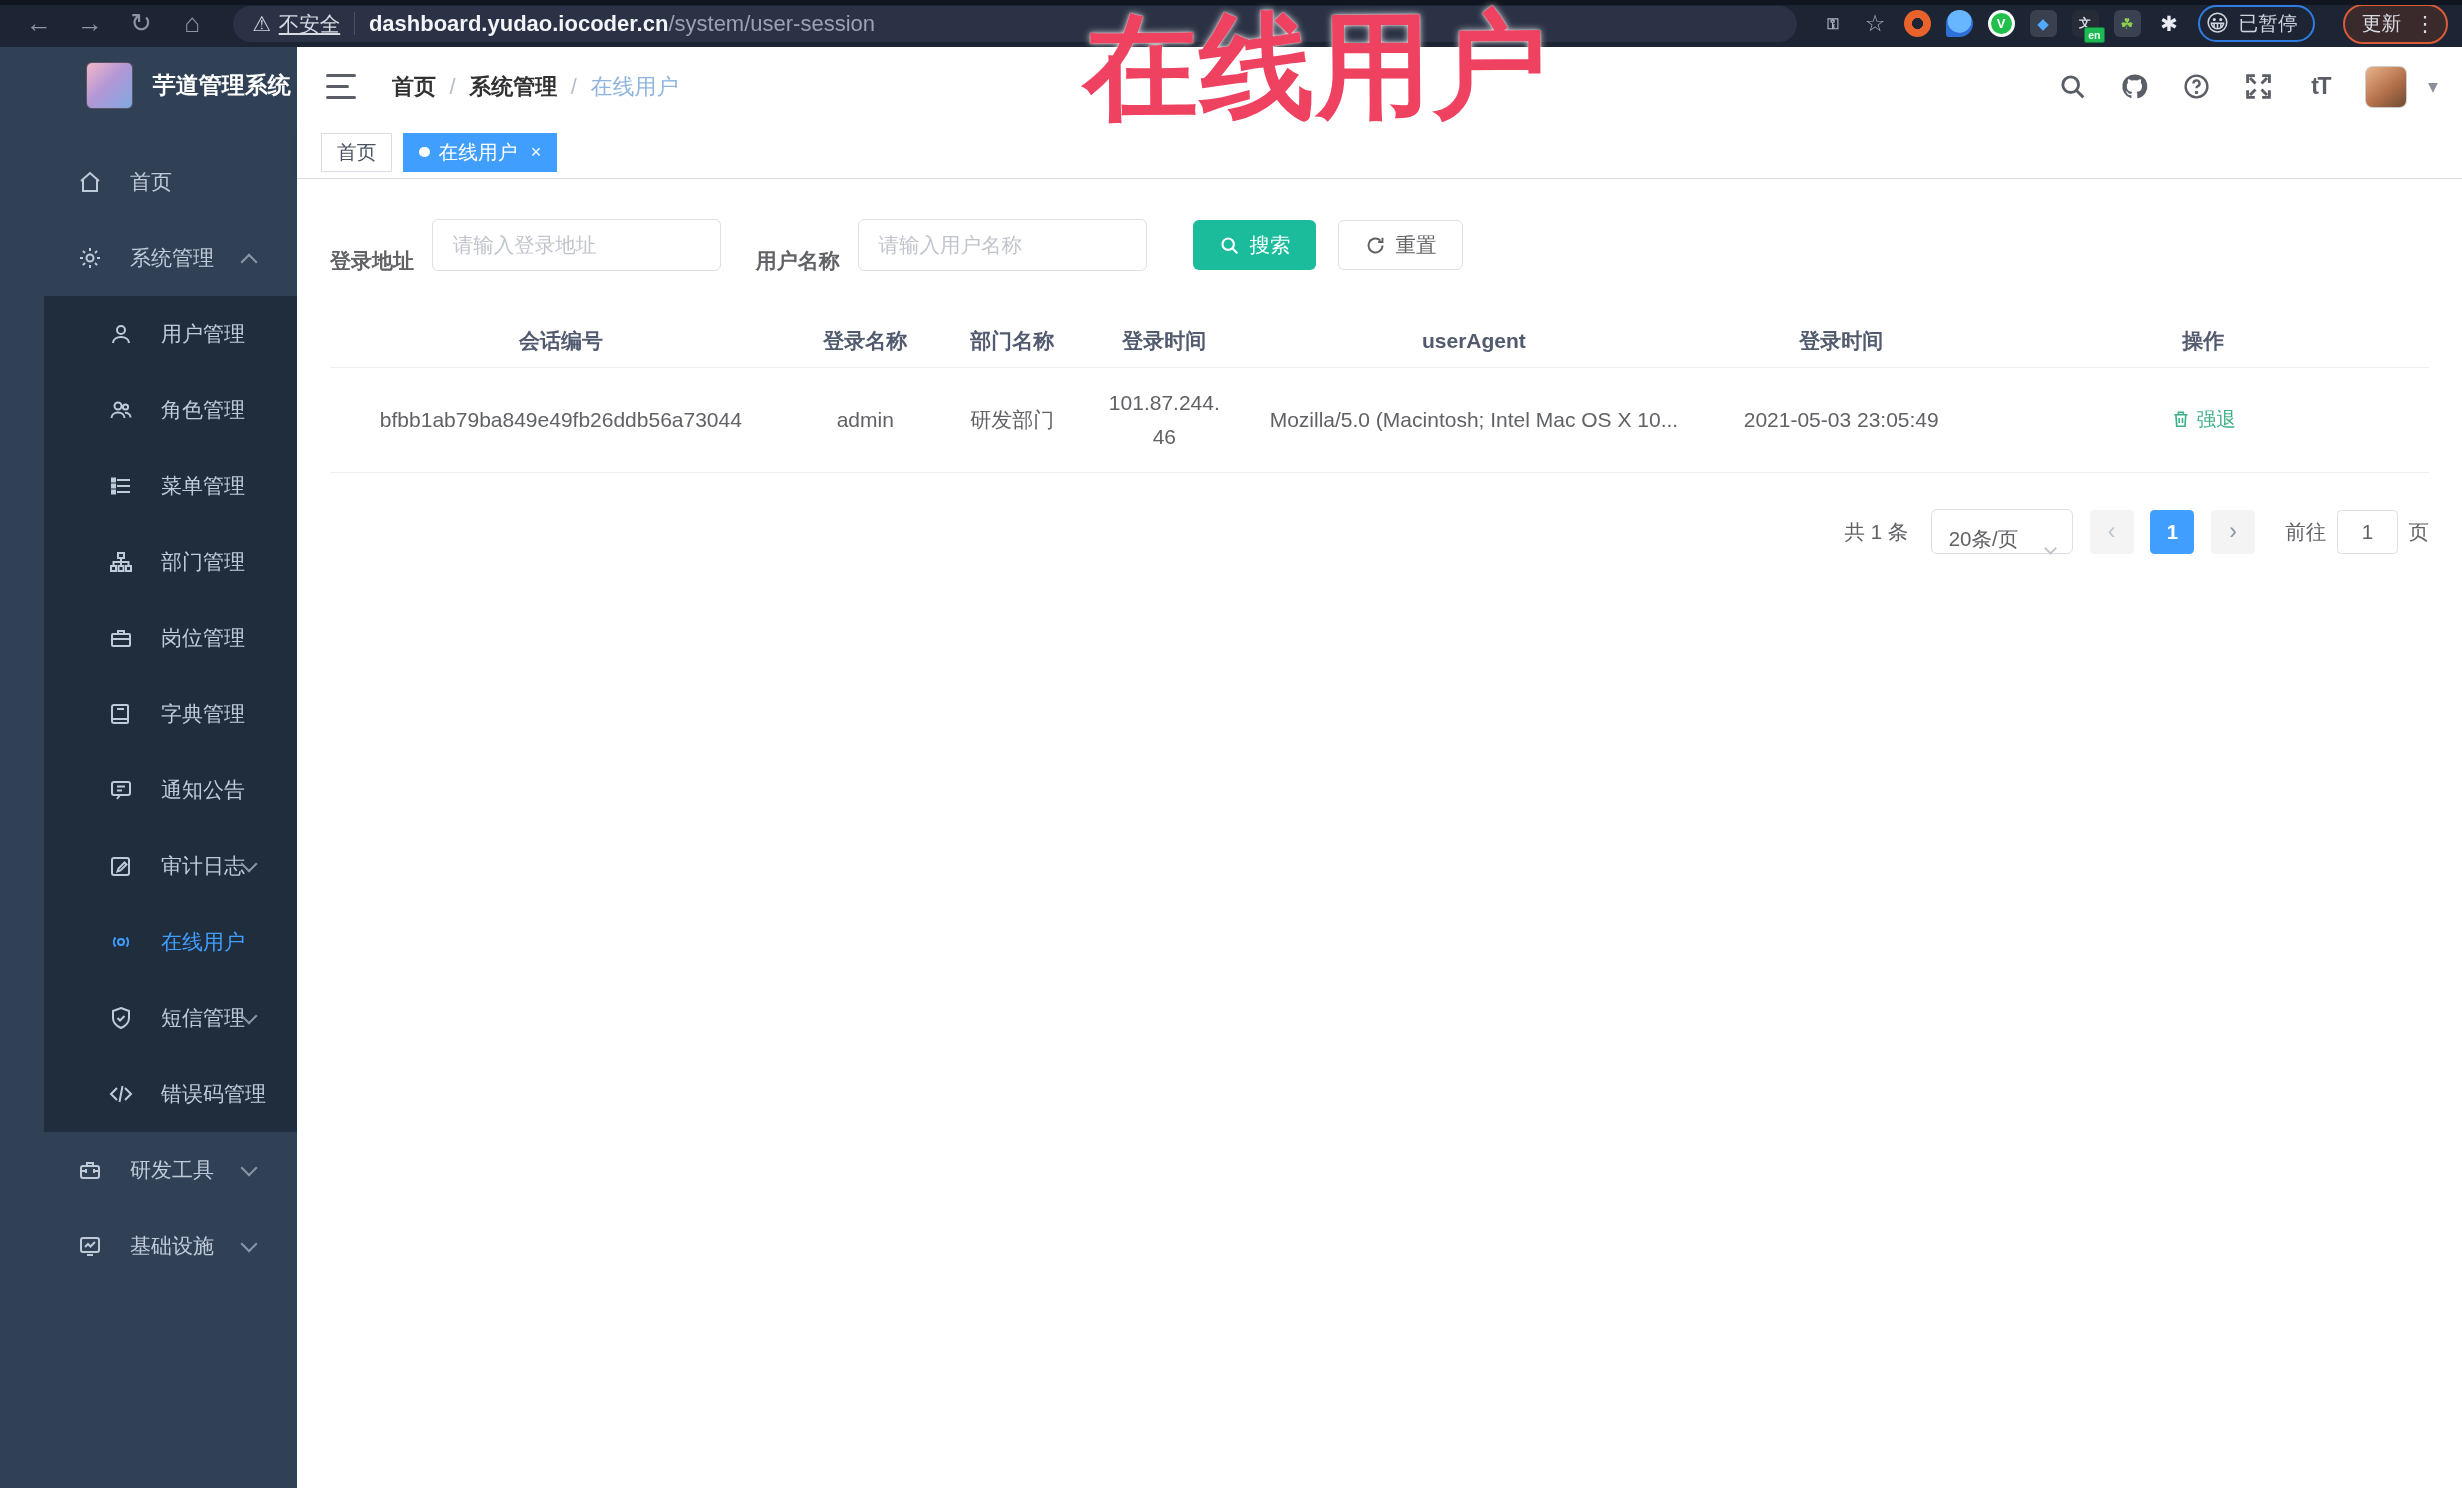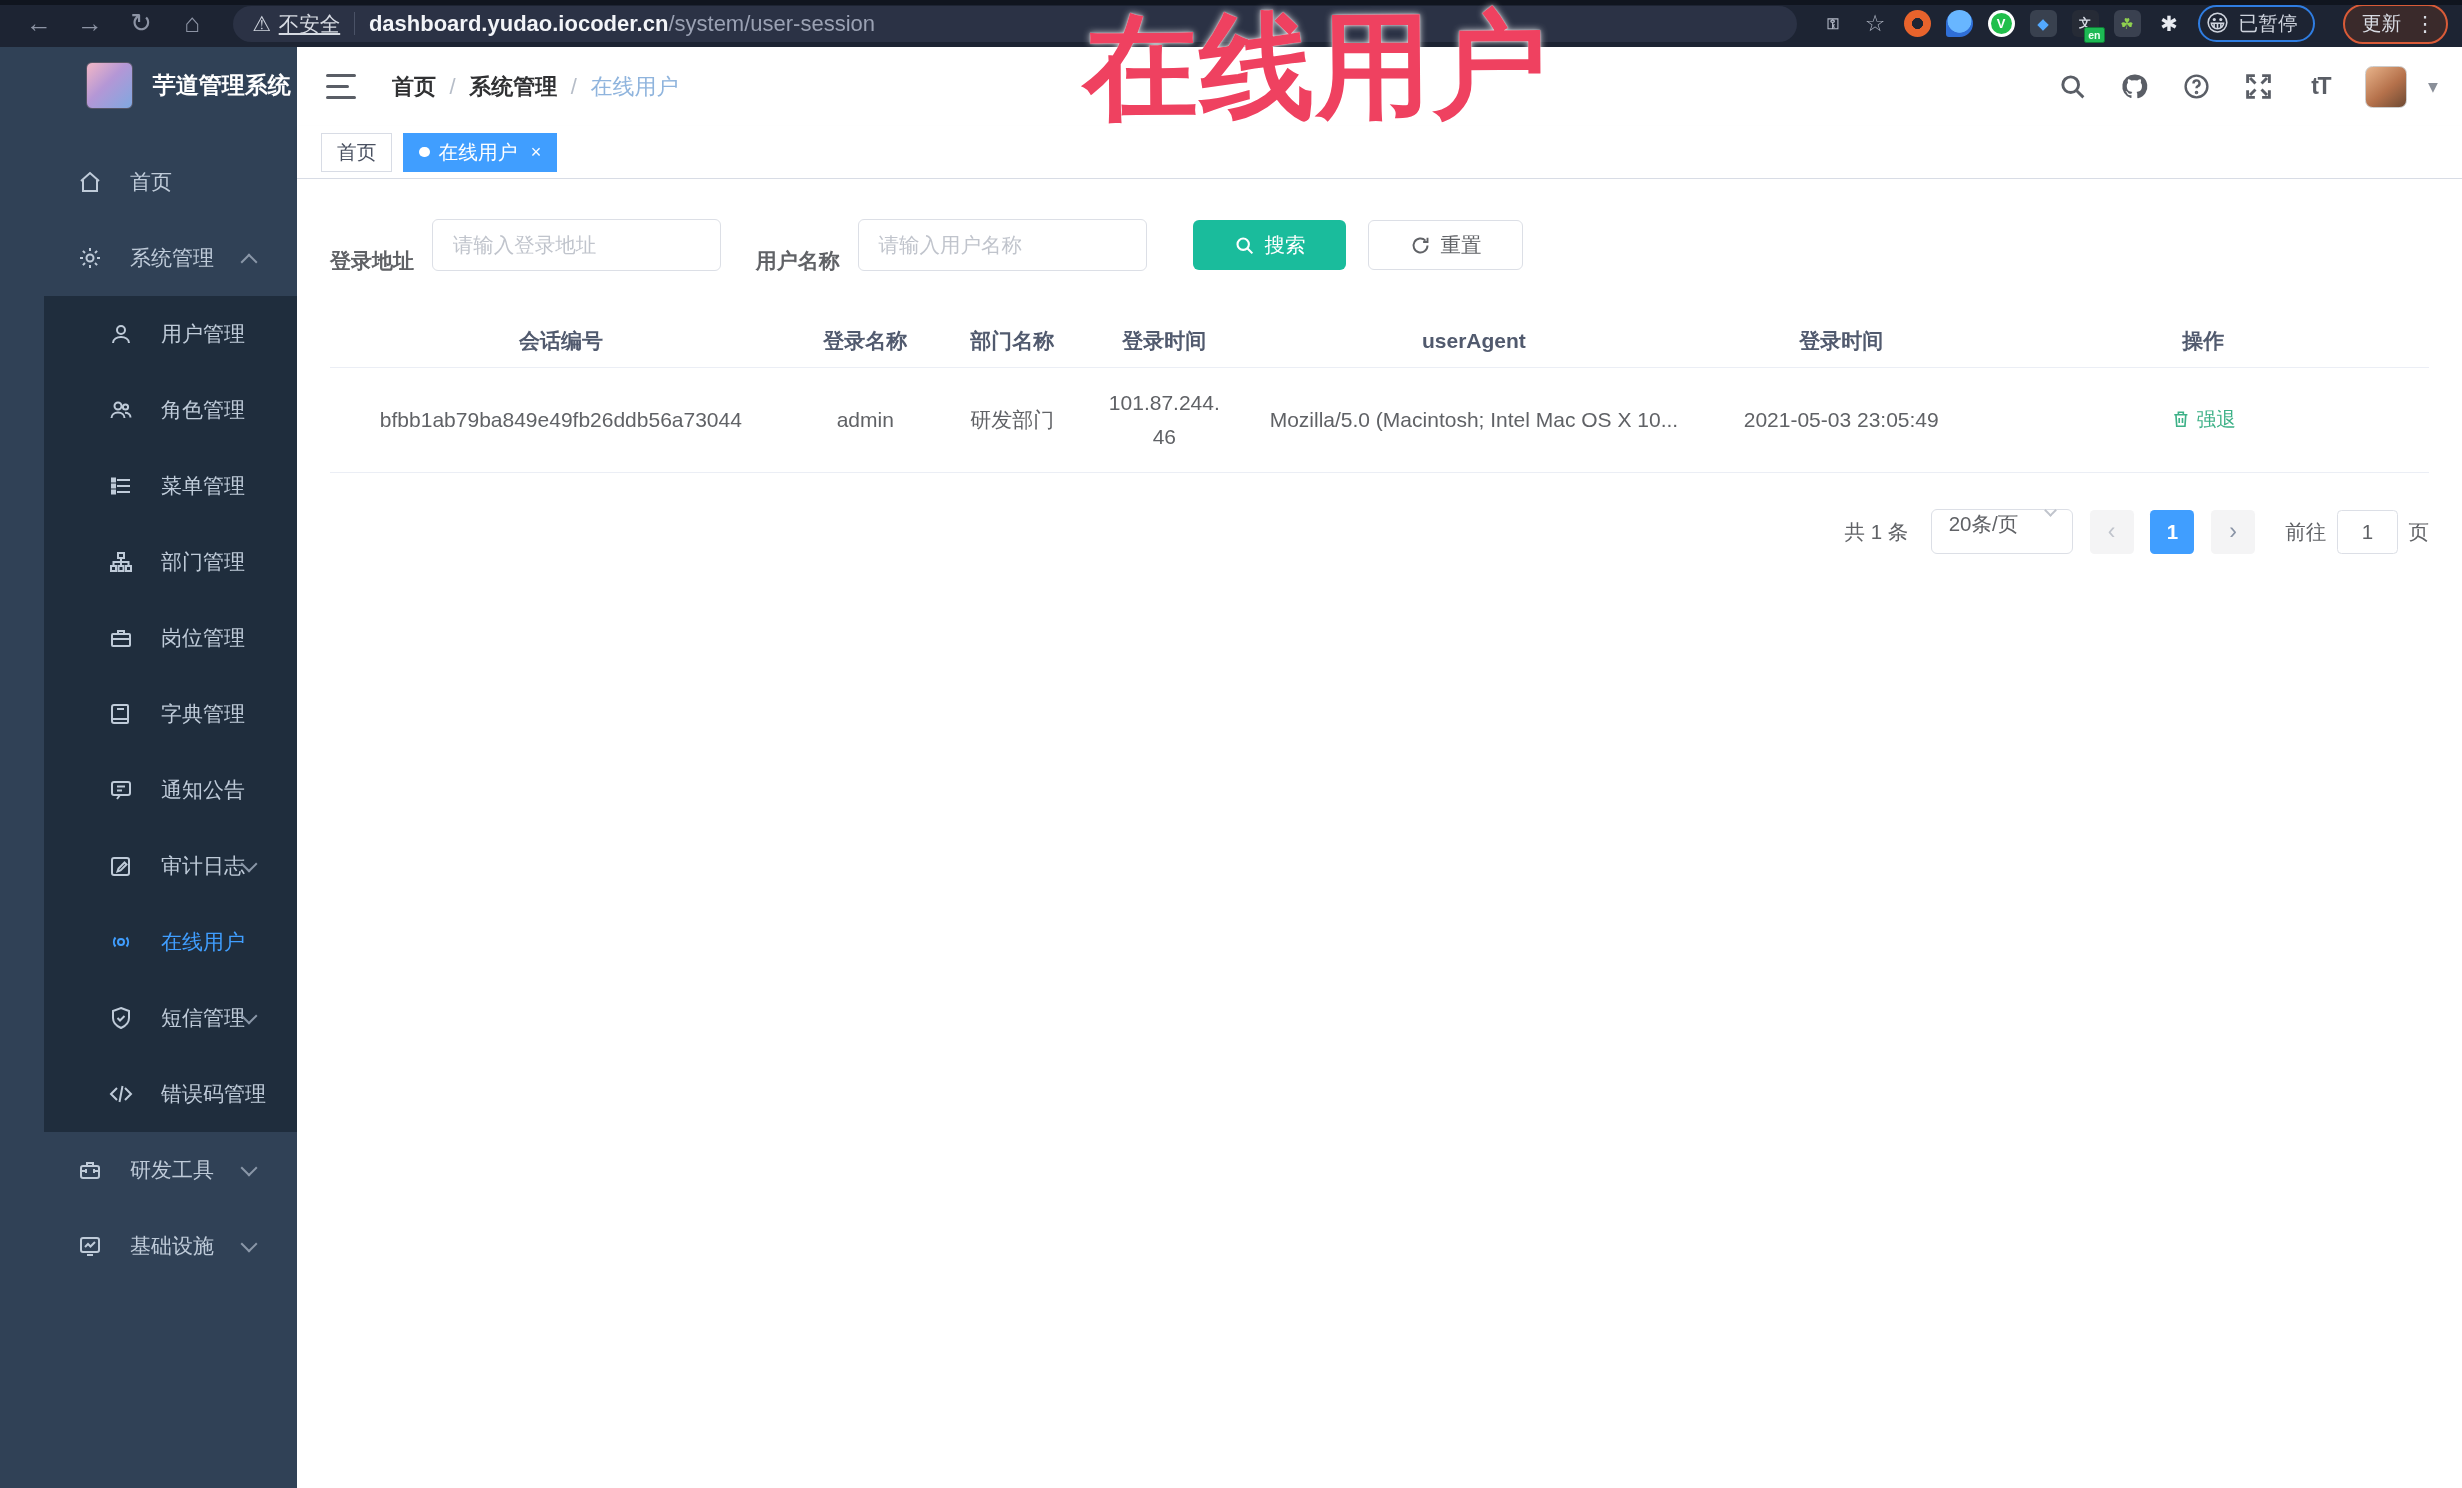--- a/index.html
+++ b/index.html
@@ -89,39 +89,39 @@
   .tag .dot { width:10.6px; height:10.6px; border-radius:50%; background:#fff; }
   .tag .close { font-size:18px; margin-left:4.5px; }
   
   .content { flex:1 1 auto; padding:36px 33px 0 33px; background:#fff; }
   .search-form { display:flex; align-items:center; gap:18px; }
   .sf-label { font-size:21px; font-weight:700; color:#606266; white-space:nowrap;margin-top:32px; }
   .sf-input { width:289px; height:52px; border:1.5px solid #dcdfe6; border-radius:6px; padding:0 19.7px;
     font-size:20.5px; color:#606266; font-family:inherit; margin-right:16.7px; }
   .sf-input::placeholder { color:#c0c4cc; }
   .btn { height:50px; border-radius:6px; border:none; font-size:20.5px; display:inline-flex; align-items:center;
-    gap:9px; padding:0 41px; cursor:pointer; font-family:inherit; }
+    gap:9px; padding:0 26px; cursor:pointer; font-family:inherit; }
   .btn svg { width:21px; height:21px; }
   .btn-search { background:#1abc9c; color:#fff; margin-left:12px; }
   .btn-reset { background:#fff; border:1.5px solid #dcdfe6; color:#606266; margin-left:4px; }
   
   .table-wrap { margin-top:39px; }
   table { width:100%; border-collapse:collapse; table-layout:fixed; }
   th { font-size:21px; color:#515a6e; font-weight:700; height:53px; text-align:center;
     border-bottom:1.5px solid #ebeef5; border-top:1.5px solid #fff; }
   td { font-size:21px; color:#606266; height:105px; text-align:center; border-bottom:1.5px solid #ebeef5; }
   .ip-cell { display:inline-block; max-width:121px; word-break:break-all; line-height:1.6; }
   .action-link { color:#3db187; display:inline-flex; align-items:center; gap:6px; cursor:pointer; font-size:19.7px; }
   .action-link svg { width:19.7px; height:19.7px; }
   
   .pagination { display:flex; align-items:center; justify-content:flex-end; gap:16.7px; margin-top:36px;
     font-size:20.5px; color:#606266; }
   .pg-total { margin-right:6px; }
   .pg-select { width:142px; height:45px; border:1.5px solid #dcdfe6; border-radius:6px; display:flex;
-    align-items:flex-start; justify-content:space-between; padding:0 16.7px; color:#606266; cursor:pointer; }
+    align-items:flex-end; justify-content:space-between; padding:0 16.7px; color:#606266; cursor:pointer; }
   .pg-select .chev2 { width:9px; height:9px; border-right:2.3px solid #c0c4cc; border-bottom:2.3px solid #c0c4cc;
     transform:rotate(45deg); margin-top:-4.5px; }
   .pg-btn { min-width:44px; height:44px; border-radius:4.5px; background:#f4f4f5; display:flex; align-items:center;
     justify-content:center; font-size:23px; cursor:pointer; }
   .pg-prev { color:#c0c4cc; }
   .pg-next { color:#8a94a6; }
   .pg-page { background:#409eff; color:#fff; font-weight:700; font-size:20.5px; }
   .pg-goto { display:flex; align-items:center; gap:10.6px; margin-left:13.6px; }
   .pg-input { width:61px; height:44px; border:1.5px solid #dcdfe6; border-radius:4.5px; text-align:center;
     font-size:20.5px; color:#606266; font-family:inherit; }

